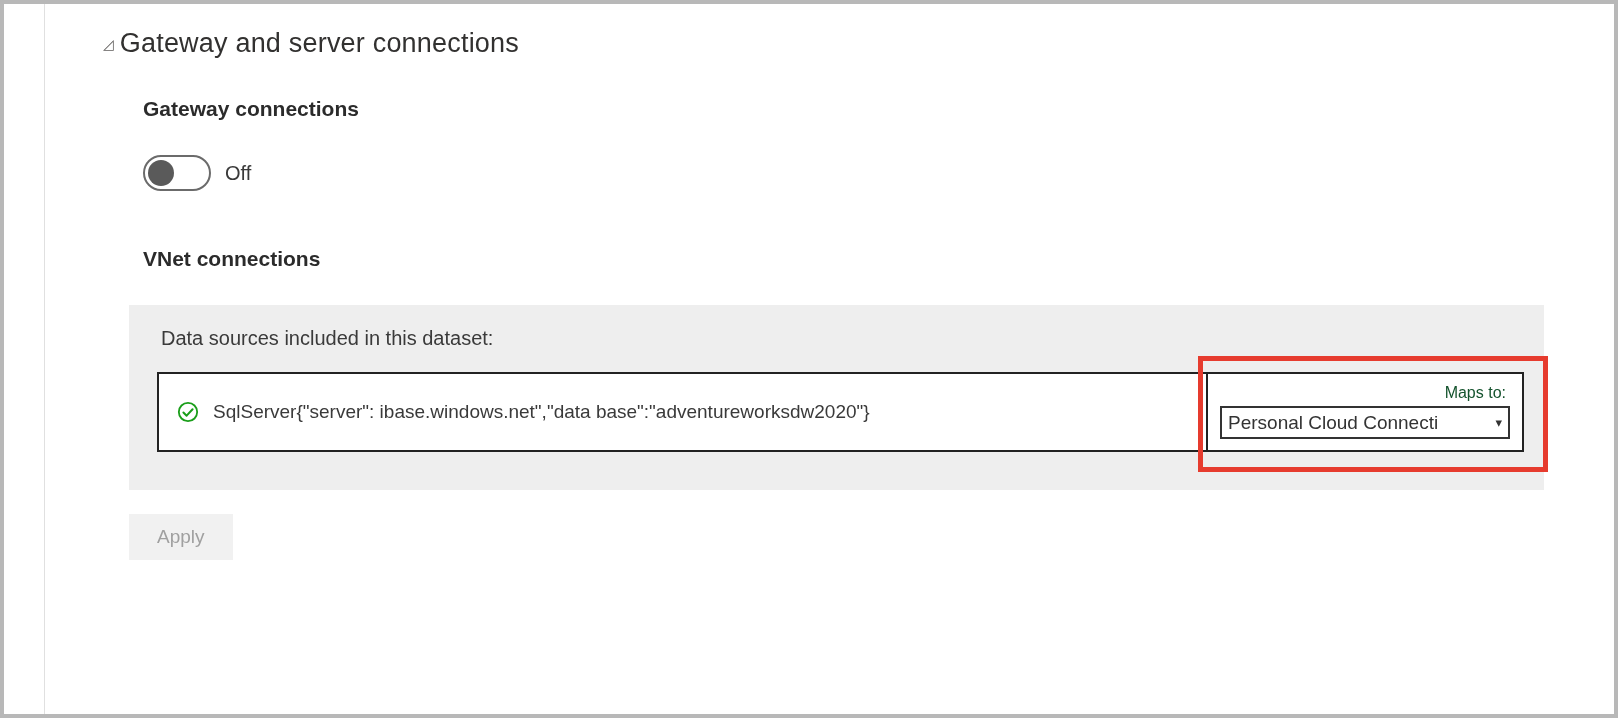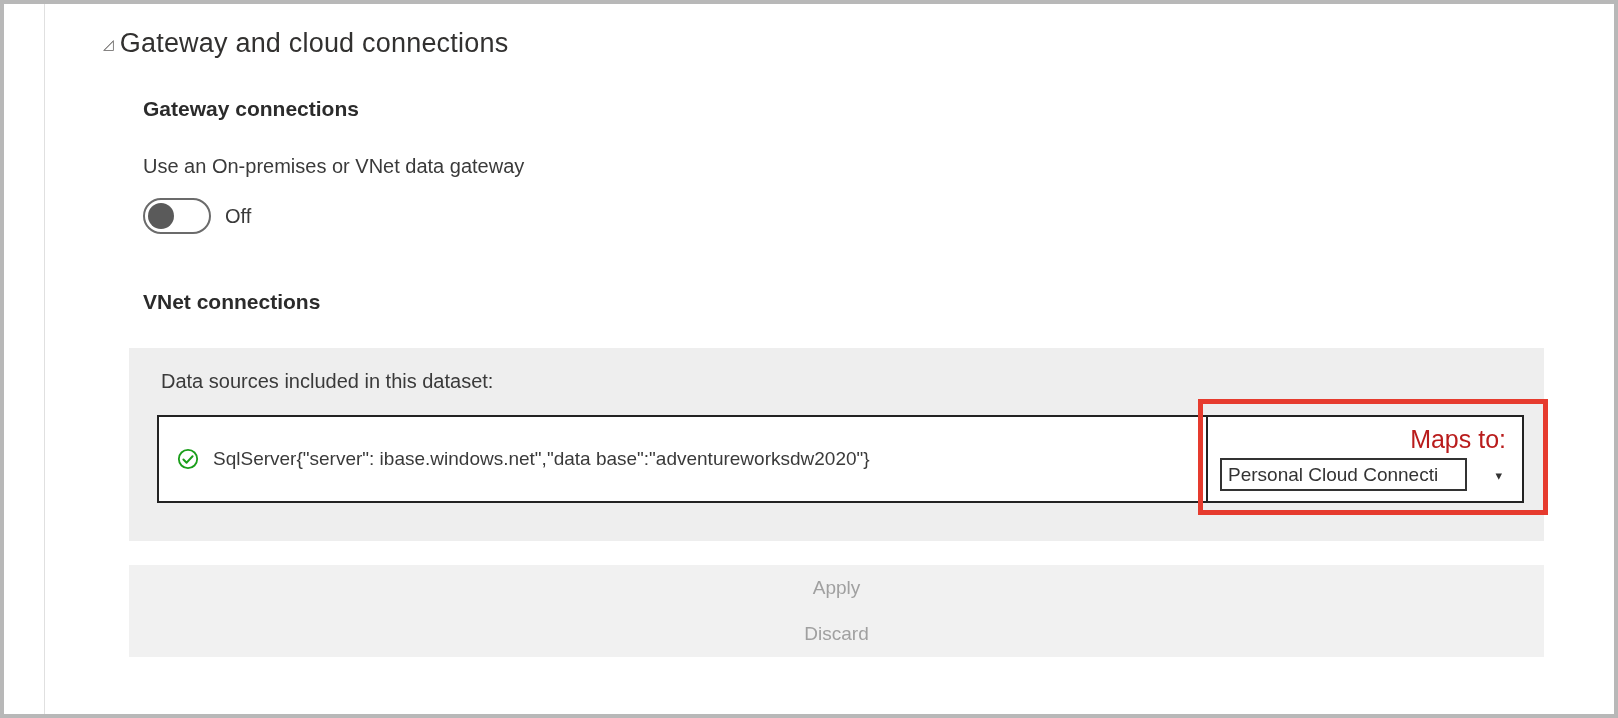--- a/index.html
+++ b/index.html
@@ -140,26 +140,26 @@
       background: #fff;
       padding: 8px 12px 10px 12px;
       display: flex;
       flex-direction: column;
       align-items: flex-end;
       justify-content: center;
       min-width: 310px;
       gap: 4px;
     }
     .maps-label {
-      font-size: 25px;
-      color: #b91c1c;
+      font-size: 16px;
+      color: #14532d;
       padding-right: 4px;
     }
     .maps-select {
-      width: 247px;
+      width: 290px;
       font-size: 19px;
       font-family: inherit;
       padding: 4px 6px;
       border: 2px solid #333;
       background: #fff;
       color: #333;
       cursor: pointer;
       appearance: none;
       position: relative;
     }
@@ -180,47 +180,46 @@
       position: absolute;
       border: 5px solid #e63b2e;
       top: -16px;
       right: -24px;
       width: 350px;
       height: 116px;
       pointer-events: none;
     }
     .footer-buttons {
       display: flex;
+      gap: 22px;
       margin-left: 26px;
-      flex-direction: column;
     }
     .btn {
       font-size: 19px;
       font-family: inherit;
       padding: 12px 28px;
       border: none;
       background: #f1f1f1;
       color: #a0a0a0;
       cursor: not-allowed;
     }
   </style>
 </head>
 <body>
 
 <div class="content-wrapper">
 
   <div class="section-header">
     <span class="caret">◿</span>
-    <h1 class="section-title">Gateway and cloud connections</h1>
+    <h1 class="section-title">Gateway and server connections</h1>
   </div>
 
 
   <h2 class="subsection-title">Gateway connections</h2>
 
-  <div class="gateway-label">Use an On-premises or VNet data gateway</div>
 
   <div class="toggle-row">
     <div class="toggle">
       <div class="toggle-knob"></div>
     </div>
     <span class="toggle-state">Off</span>
   </div>
 
   <h2 class="subsection-title">VNet connections</h2>
 
@@ -247,16 +246,15 @@
           <span class="select-caret">▾</span>
         </div>
       </div>
 
       <div class="highlight-box"></div>
     </div>
   </div>
 
   <div class="footer-buttons">
     <button class="btn" disabled="">Apply</button>
-    <button class="btn" disabled="">Discard</button>
   </div>
 
 </div>
 
 </body></html>

